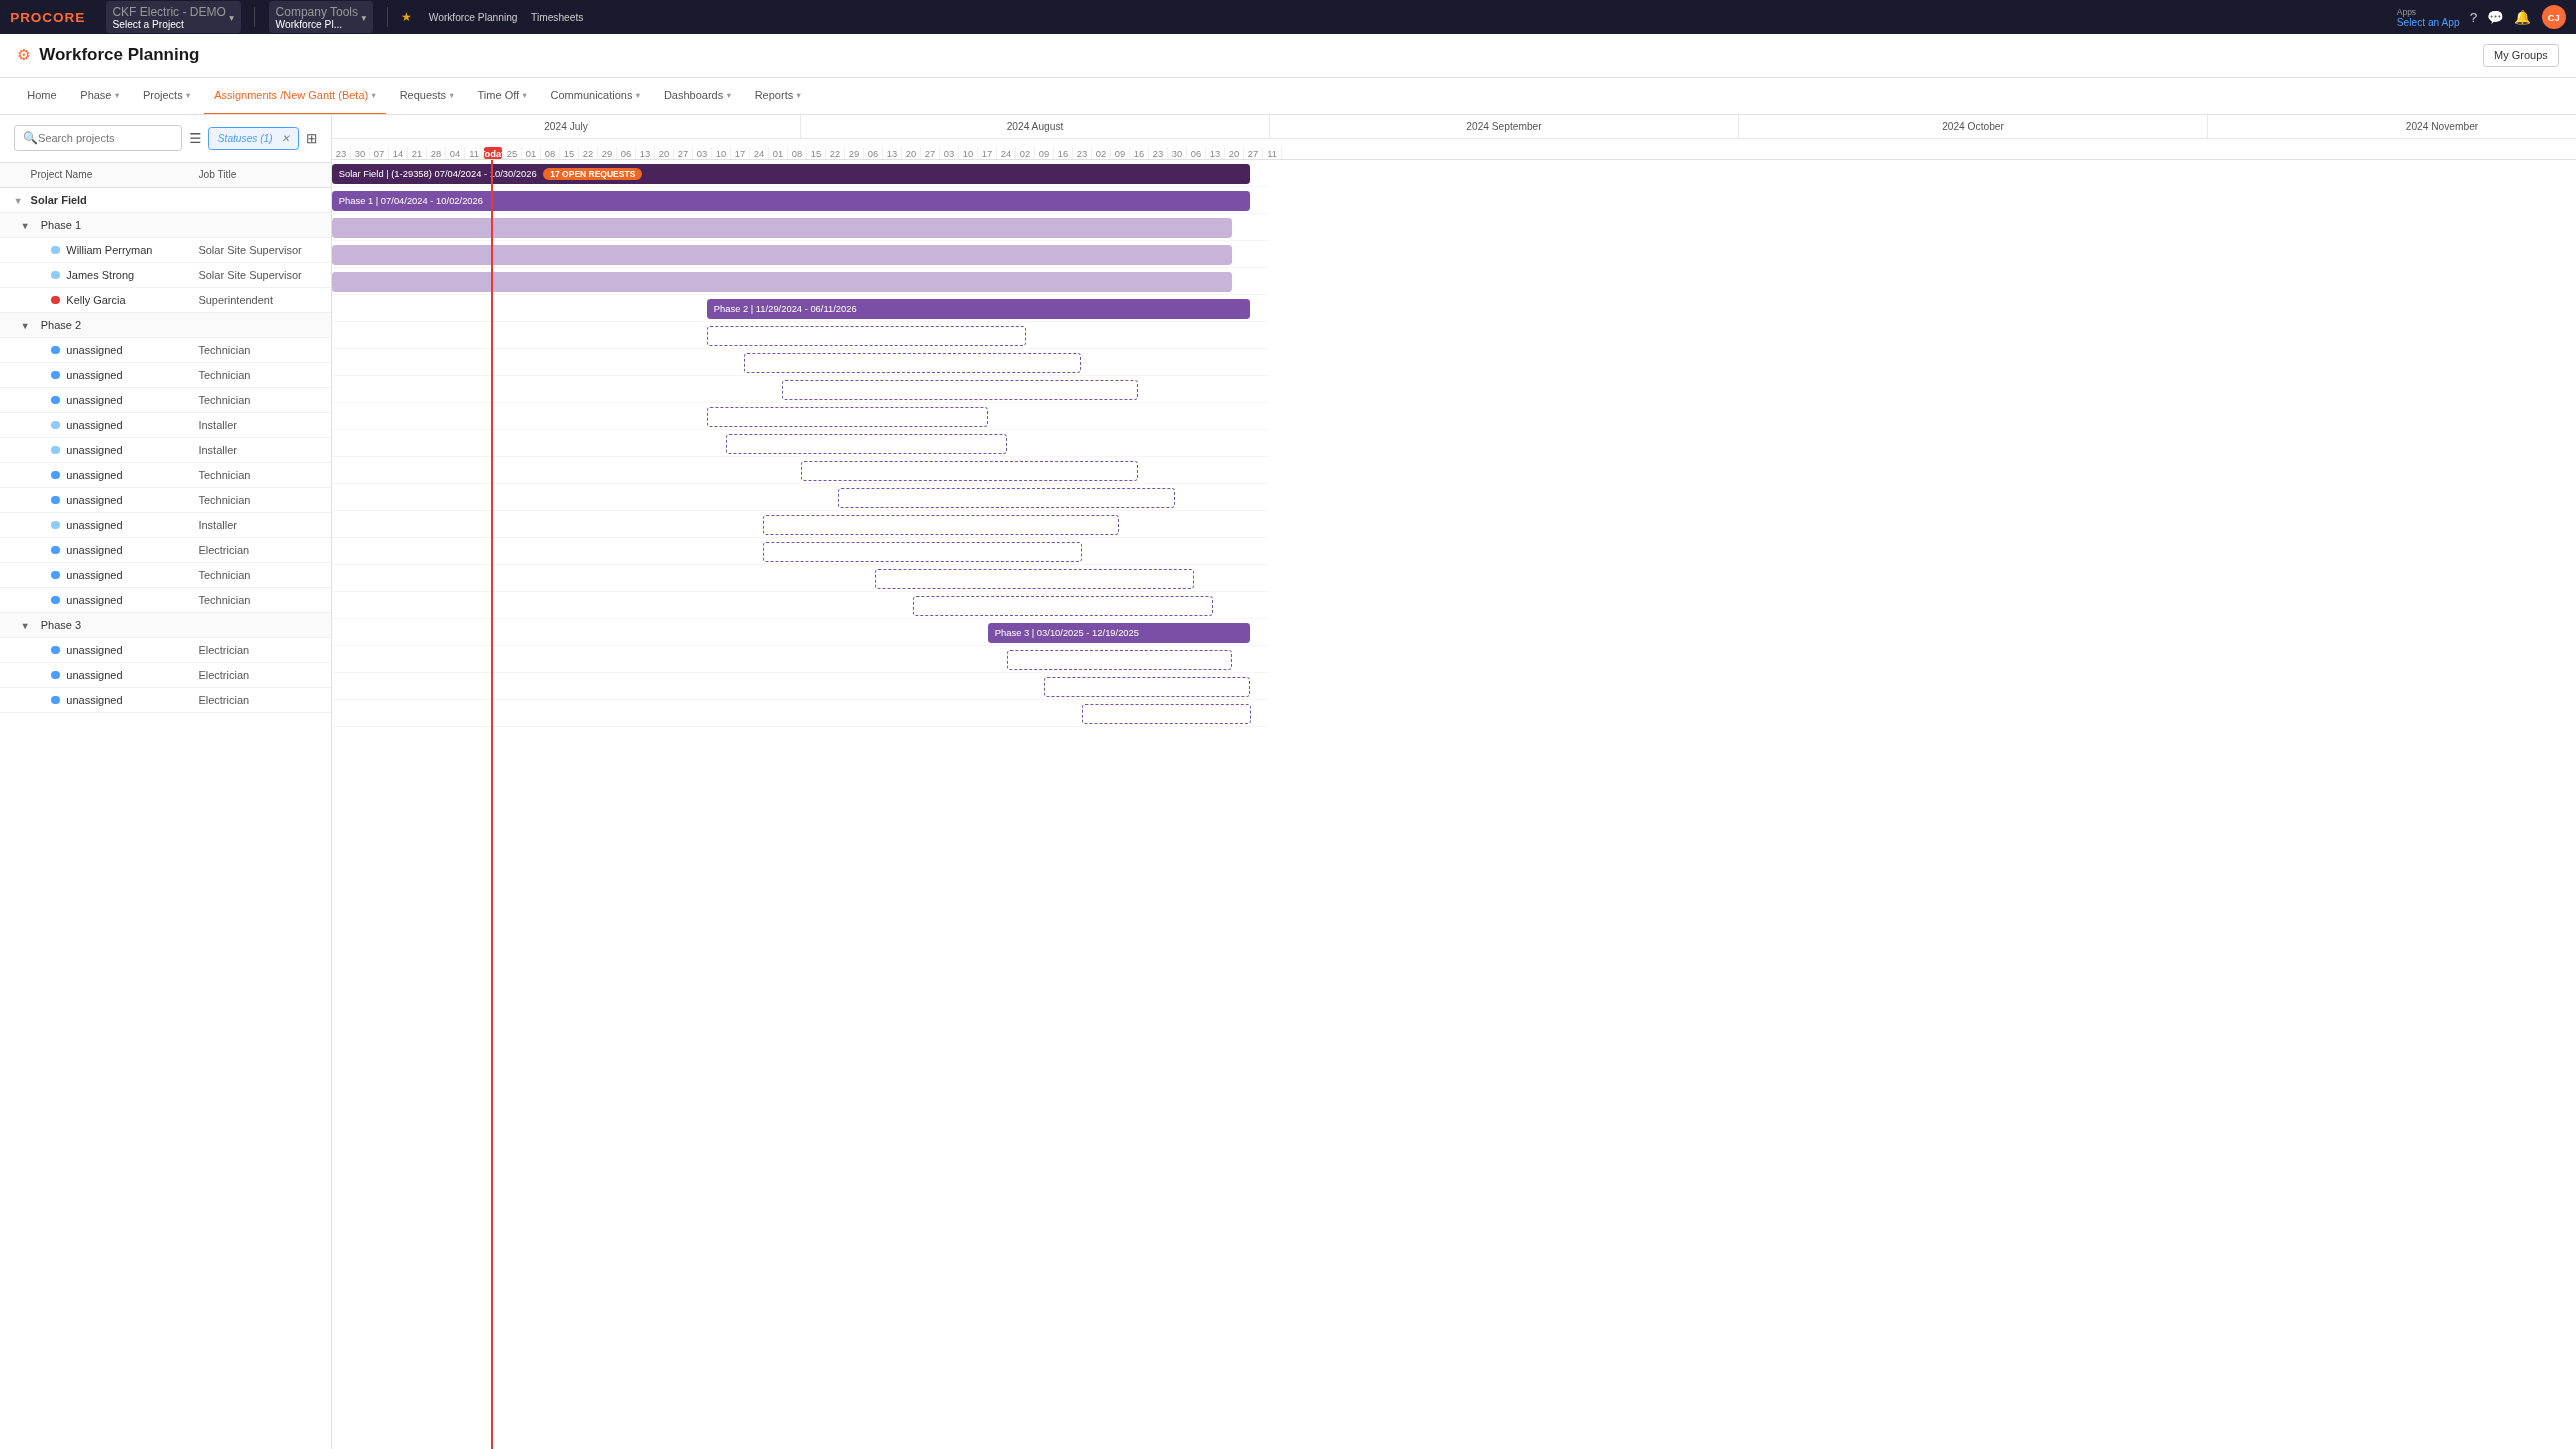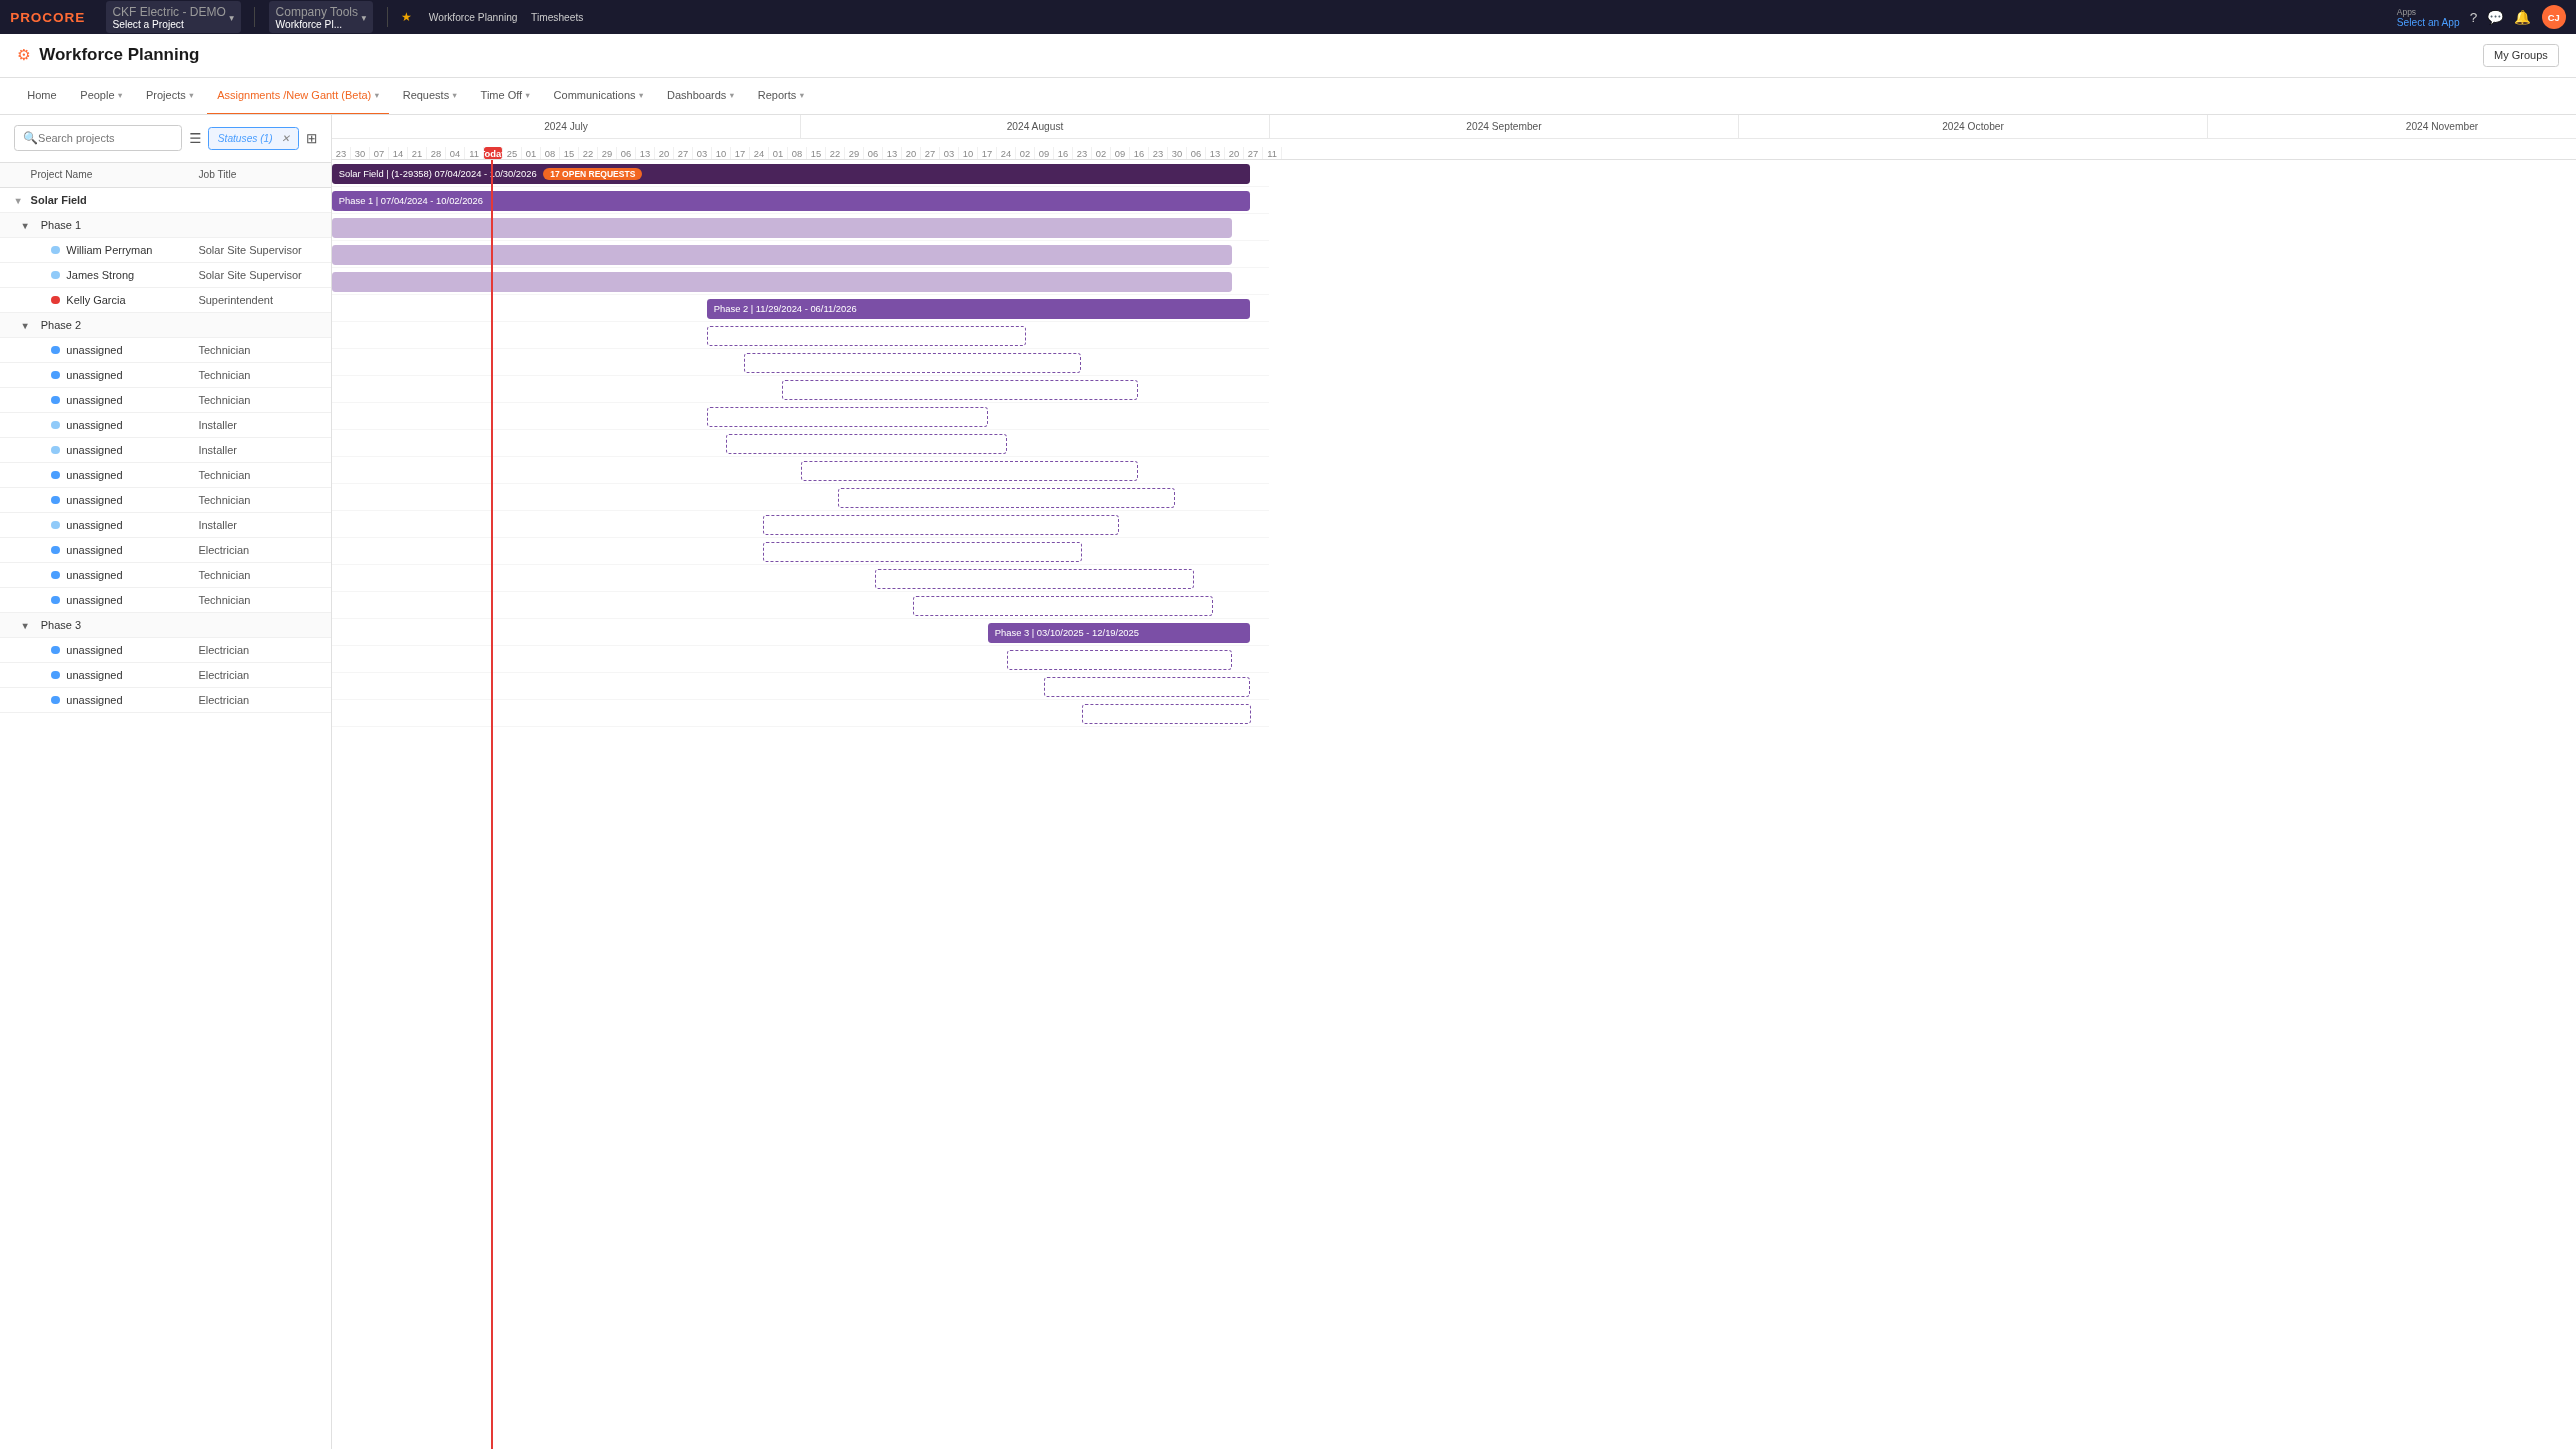--- a/index.html
+++ b/index.html
@@ -147,21 +147,21 @@
   <div class="page-header-right">
     <button class="my-groups-btn">My Groups</button>
   </div>
 </div>
 
 <div class="main-nav">
   <div class="nav-item">
       <span>Home</span>
     </div>
   <div class="nav-item">
-      <span>People</span>
+      <span>Phase</span>
       <span class="chevron">▾</span>
     </div>
   <div class="nav-item">
       <span>Projects</span>
       <span class="chevron">▾</span>
     </div>
   <div class="nav-item active">
       <span>Assignments /New Gantt (Beta)</span>
       <span class="chevron">▾</span>
     </div>

